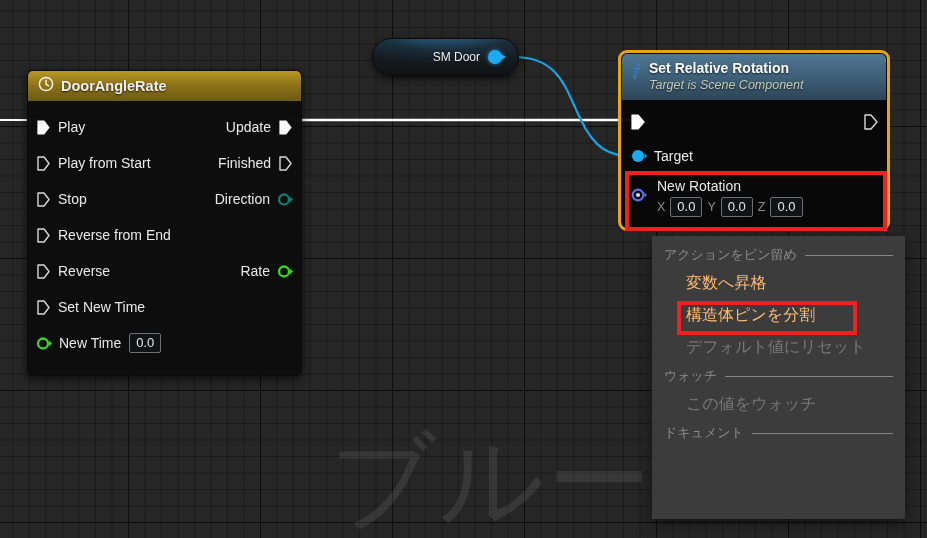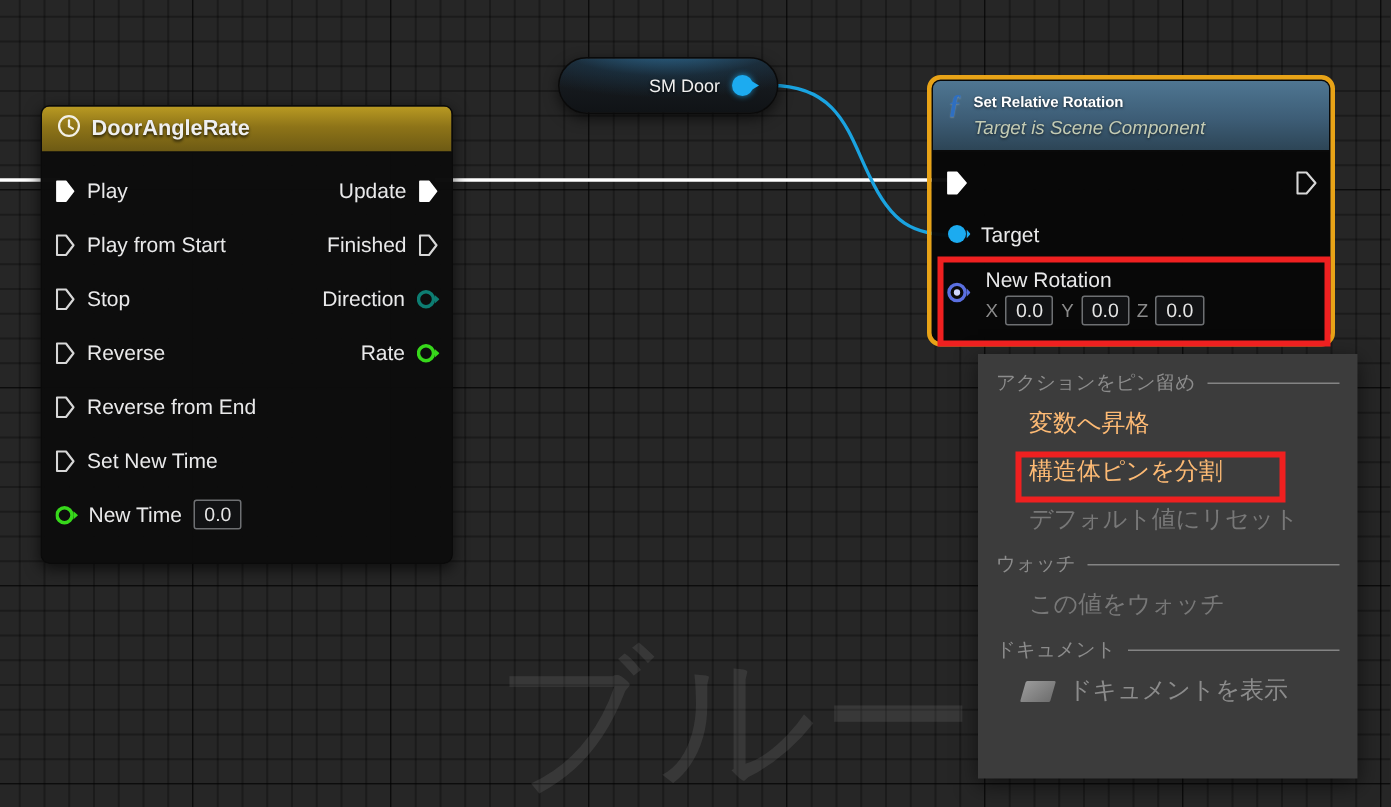--- a/index.html
+++ b/index.html
@@ -177,21 +177,21 @@
     color: #2e6fc2;
     font-size: 18px;
     font-style: italic;
     font-weight: bold;
     font-family: "Liberation Serif", serif;
     line-height: 19px;
     text-shadow: 0 1px 1px rgba(255,255,255,0.25);
   }
   .srr-title {
     color: #ffffff;
-    font-size: 10px;
+    font-size: 14px;
     font-weight: bold;
     text-shadow: 0 1px 2px rgba(0,0,0,0.7);
     line-height: 17px;
   }
   .srr-sub {
     color: #c3cbb4;
     font-size: 12.5px;
     font-style: italic;
     line-height: 16px;
     text-shadow: 0 1px 2px rgba(0,0,0,0.65);
@@ -360,43 +360,43 @@
           </div>
         </div>
 
         <div class="pin-row">
           <div class="pin-left">
             <span class="exec-pin">
               <svg width="13" height="15" viewBox="0 0 13 15">
                 <path d="M1 1 L7 1 L12 7.5 L7 14 L1 14 Z" fill="none" stroke="#d7d7d7" stroke-width="1.4" stroke-linejoin="round"></path>
               </svg>
             </span>
+            <span class="pin-label">Reverse from End</span>
+          </div>
+          <div class="pin-right"></div>
+        </div>
+
+        <div class="pin-row">
+          <div class="pin-left">
+            <span class="exec-pin">
+              <svg width="13" height="15" viewBox="0 0 13 15">
+                <path d="M1 1 L7 1 L12 7.5 L7 14 L1 14 Z" fill="none" stroke="#d7d7d7" stroke-width="1.4" stroke-linejoin="round"></path>
+              </svg>
+            </span>
             <span class="pin-label">Reverse</span>
           </div>
           <div class="pin-right">
             <span class="pin-label">Rate</span>
             <span class="data-pin">
               <svg width="15" height="13" viewBox="0 0 15 13">
                 <circle cx="6" cy="6.5" r="5" fill="none" stroke="#37d81b" stroke-width="2.3"></circle>
                 <path d="M12 3.8 L15 6.5 L12 9.2 Z" fill="#37d81b"></path>
               </svg>
             </span>
           </div>
-        </div>
-
-        <div class="pin-row">
-          <div class="pin-left">
-            <span class="exec-pin">
-              <svg width="13" height="15" viewBox="0 0 13 15">
-                <path d="M1 1 L7 1 L12 7.5 L7 14 L1 14 Z" fill="none" stroke="#d7d7d7" stroke-width="1.4" stroke-linejoin="round"></path>
-              </svg>
-            </span>
-            <span class="pin-label">Reverse from End</span>
-          </div>
-          <div class="pin-right"></div>
         </div>
 
         <div class="pin-row">
           <div class="pin-left">
             <span class="exec-pin">
               <svg width="13" height="15" viewBox="0 0 13 15">
                 <path d="M1 1 L7 1 L12 7.5 L7 14 L1 14 Z" fill="none" stroke="#d7d7d7" stroke-width="1.4" stroke-linejoin="round"></path>
               </svg>
             </span>
             <span class="pin-label">Set New Time</span>
@@ -502,23 +502,19 @@
     <div class="menu-section">
       <span>ウォッチ</span>
       <span class="rule"></span>
     </div>
     <div class="menu-item disabled">この値をウォッチ</div>
 
     <div class="menu-section">
       <span>ドキュメント</span>
       <span class="rule"></span>
     </div>
-    <div class="menu-item with-icon">
-      <span class="doc-icon"></span>
-      <span>ドキュメントを表示</span>
-    </div>
 
   </div>
 
   <div class="redbox" id="redbox-rotation"></div>
   <div class="redbox" id="redbox-menuitem"></div>
 
 </div>
 
 </body></html>

